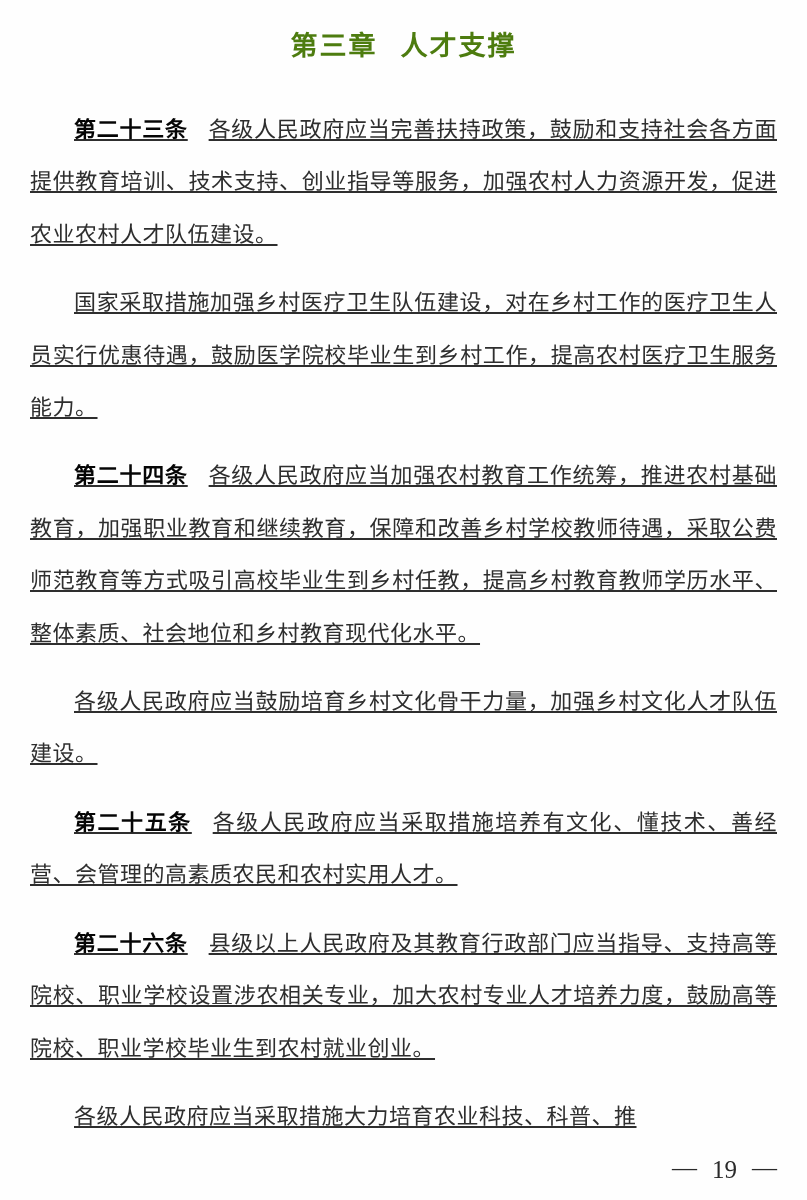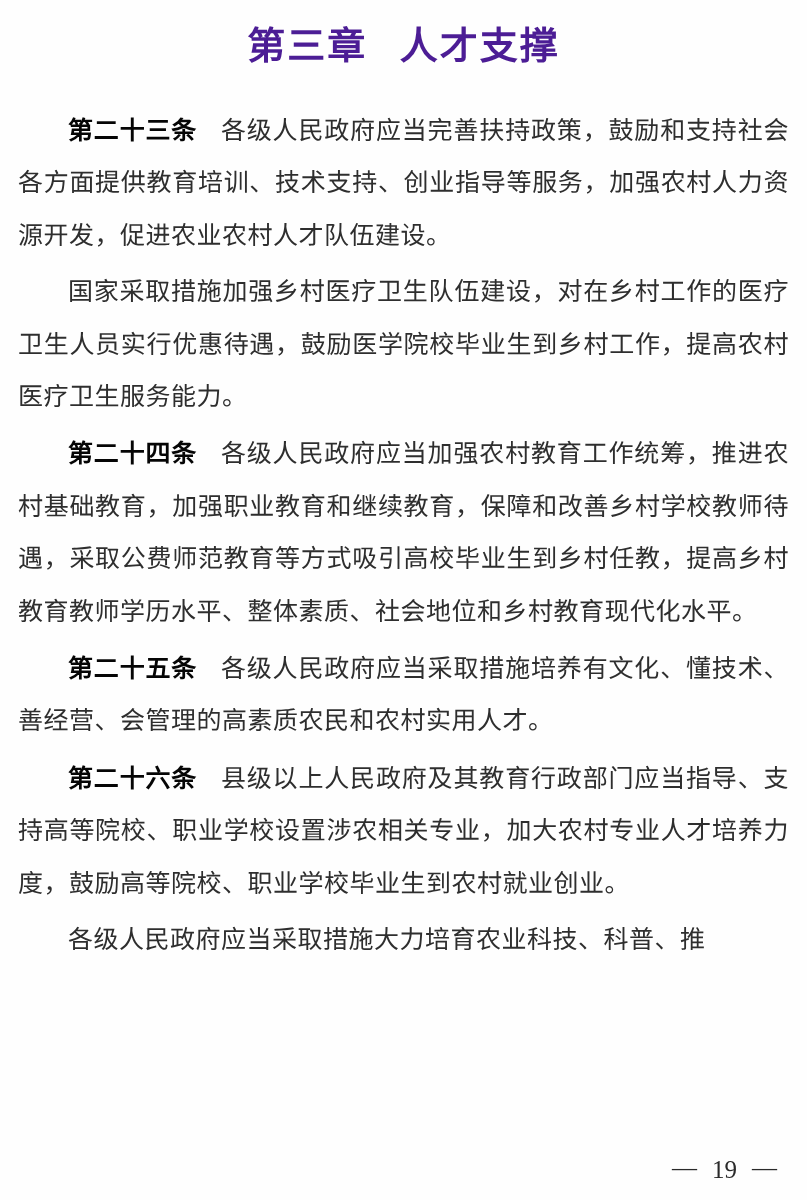--- a/index.html
+++ b/index.html
@@ -22,37 +22,38 @@
   .content {
     box-sizing: border-box;
     width: 100%;
     padding: 0 14px;
   }
   .chapter-heading {
     margin: 25px 0 37px 0;
     text-align: center;
     font-family: "Liberation Sans", "DejaVu Sans", sans-serif;
     font-weight: 700;
-    font-size: 38px;
+    font-size: 27px;
     line-height: 42px;
-    color: #4c1d95;
+    color: #4d7c0f;
     letter-spacing: 2px;
   }
   .chapter-heading .chapter-label {
     margin-right: 0.85em;
   }
   .para {
-    margin: 4px;
-    font-size: 25px;
+    margin: 16px;
+    font-size: 22px;
     line-height: 52.4px;
     text-align: justify;
     text-justify: inter-character;
     text-indent: 2em;
     letter-spacing: 0.5px;
     color: #2e2e2e;
+    text-decoration: underline;
   }
   .article-term {
     font-family: "Liberation Sans", "DejaVu Sans", sans-serif;
     font-weight: 700;
     color: #050505;
     margin-right: 0.95em;
   }
   .page-footer {
     position: absolute;
     right: 30px;
@@ -79,20 +80,21 @@
     <h1 class="chapter-heading">
       <span class="chapter-label">第三章</span><span class="chapter-title">人才支撑</span>
     </h1>
 
     <p class="para"><span class="article-term">第二十三条</span><span>各级人民政府应当完善扶持政策，鼓励和支持社会各方面提供教育培训、技术支持、创业指导等服务，加强农村人力资源开发，促进农业农村人才队伍建设。</span></p>
 
     <p class="para">国家采取措施加强乡村医疗卫生队伍建设，对在乡村工作的医疗卫生人员实行优惠待遇，鼓励医学院校毕业生到乡村工作，提高农村医疗卫生服务能力。</p>
 
     <p class="para"><span class="article-term">第二十四条</span><span>各级人民政府应当加强农村教育工作统筹，推进农村基础教育，加强职业教育和继续教育，保障和改善乡村学校教师待遇，采取公费师范教育等方式吸引高校毕业生到乡村任教，提高乡村教育教师学历水平、整体素质、社会地位和乡村教育现代化水平。</span></p>
 
+    <p class="para">各级人民政府应当鼓励培育乡村文化骨干力量，加强乡村文化人才队伍建设。</p>
 
     <p class="para"><span class="article-term">第二十五条</span><span>各级人民政府应当采取措施培养有文化、懂技术、善经营、会管理的高素质农民和农村实用人才。</span></p>
 
     <p class="para"><span class="article-term">第二十六条</span><span>县级以上人民政府及其教育行政部门应当指导、支持高等院校、职业学校设置涉农相关专业，加大农村专业人才培养力度，鼓励高等院校、职业学校毕业生到农村就业创业。</span></p>
 
     <p class="para">各级人民政府应当采取措施大力培育农业科技、科普、推</p>
 
   </div>
 
   <div class="page-footer">

